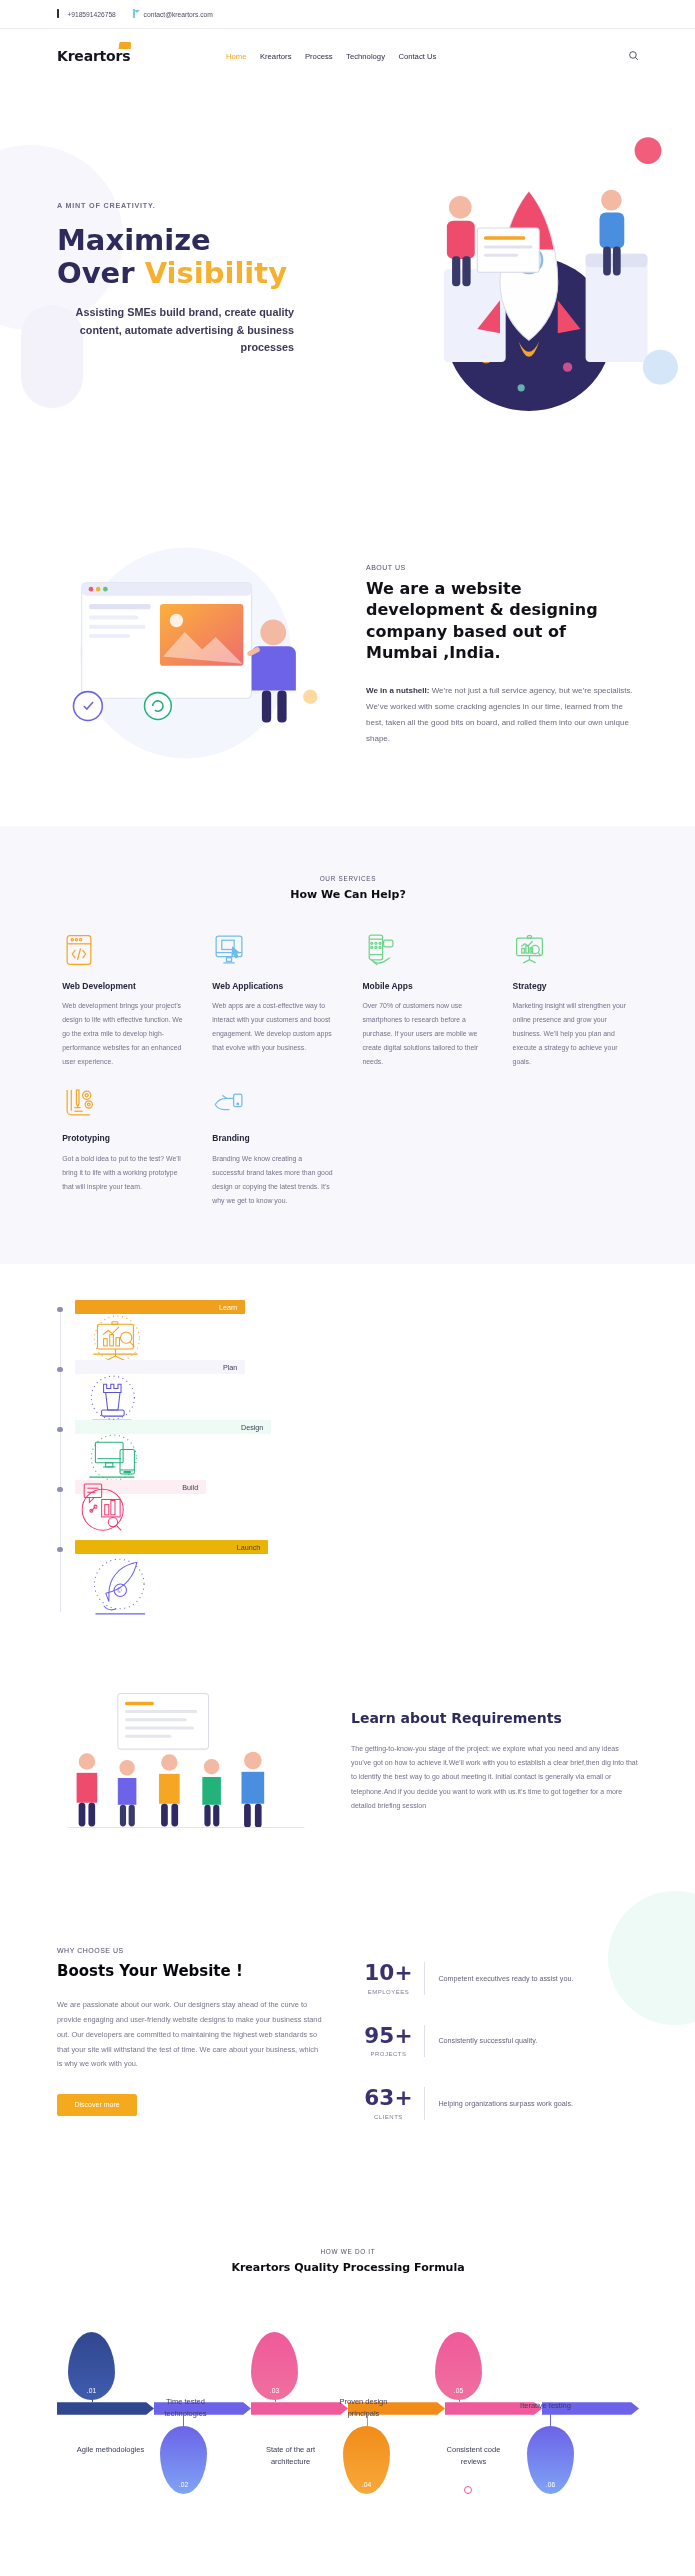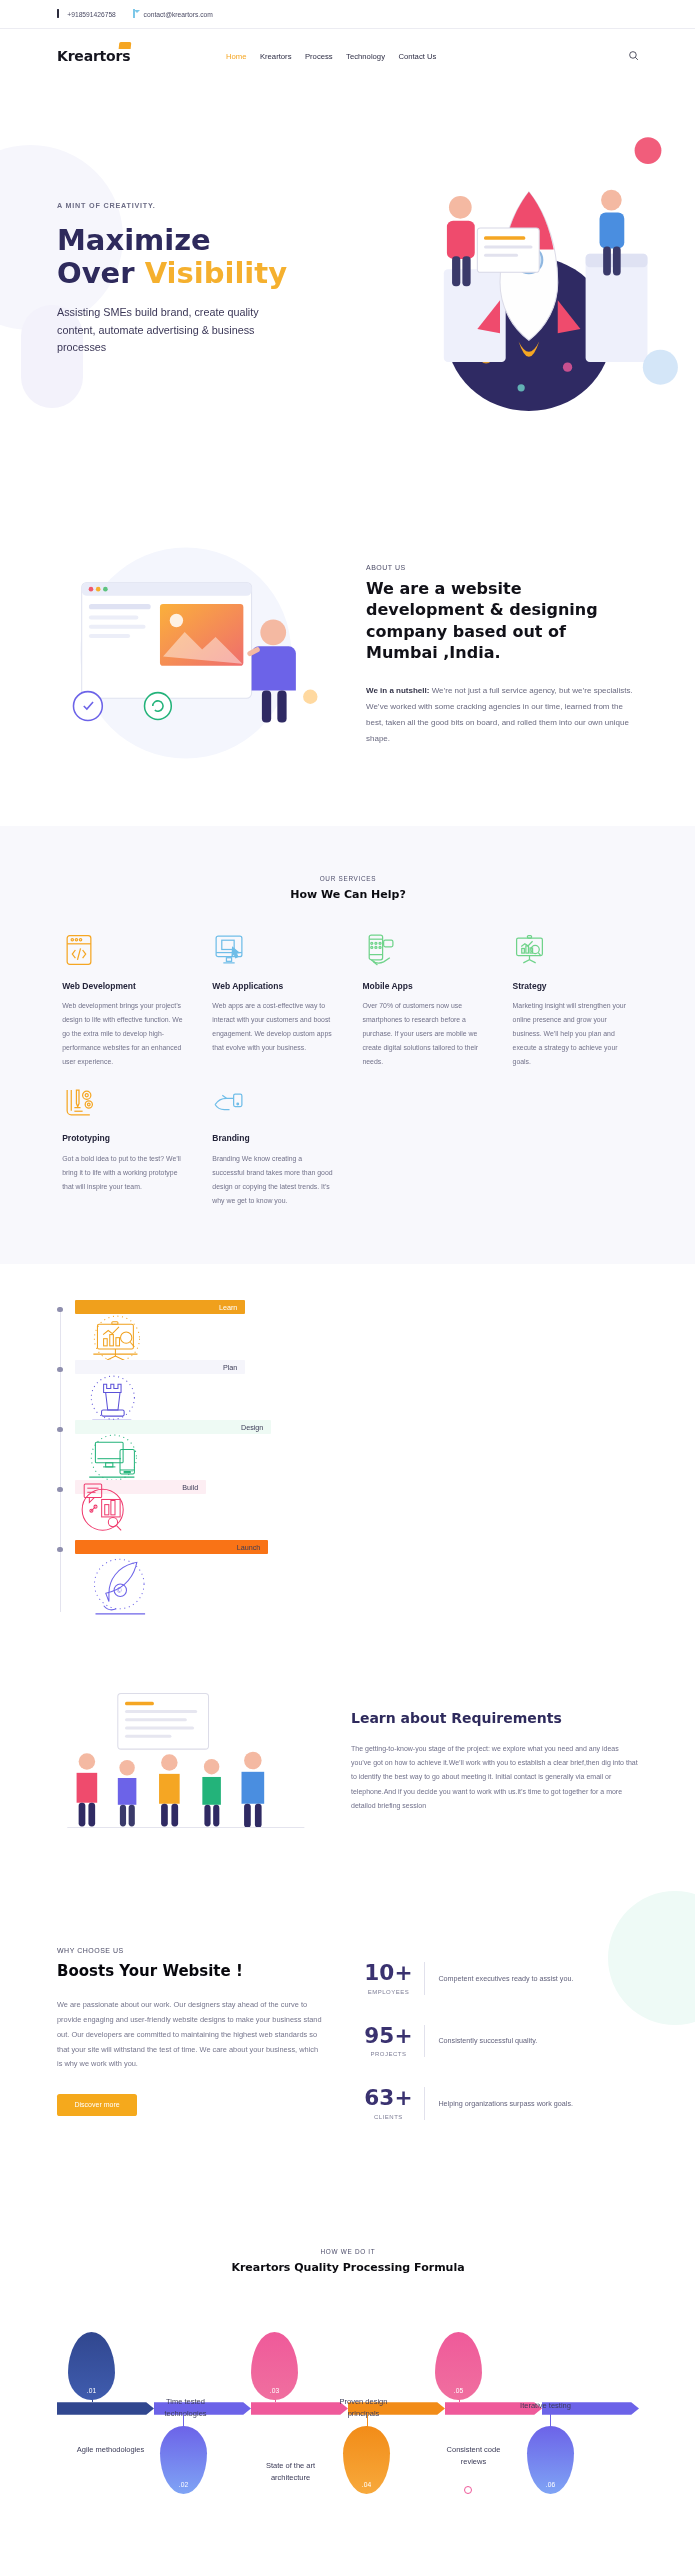--- a/index.html
+++ b/index.html
@@ -33,21 +33,21 @@
   .nav-search { margin-left:auto; width:11.3px; height:11.3px; }
   .nav-search svg { display:block; }
 
   
   .hero { position:relative; height:392px; overflow:hidden; }
   .hero .wrap { height:100%; display:flex; align-items:center; }
   .hero-left { width:268px; z-index:3; }
   .eyebrow { font-size:7.2px; letter-spacing:0.8px; font-weight:700; color:#6c6c85; margin-bottom:14.4px;}
   .hero h1 { font-size:29px; line-height:1.14; color:#2e2a5c; font-weight:700; margin-bottom:13.4px; font-family:"DejaVu Sans", sans-serif;}
   .hero h1 .accent { color:#f5b02e; }
-  .hero p { font-size:10.8px; line-height:1.65; color:#3b3757; font-weight:400; max-width:237px;}
+  .hero p { font-size:10.8px; line-height:1.65; color:#3b3757; font-weight:700; max-width:237px;text-align:right;}
   .hero-art { position:absolute; right:15.5px; top:15.5px; width:330px; height:361px; }
 
   .blob { position:absolute; border-radius:50%; }
 
   
   .about { padding:67px 0 62px; position:relative; }
   .about .wrap { display:flex; gap:31px; align-items:center; }
   .about-art { width:278px; height:222px; position:relative; flex:none; }
   .about-txt { flex:1; padding-top:5.2px;}
   .kicker { font-size:7px; letter-spacing:0.5px; color:#4b4b66; margin-bottom:7.2px; }
@@ -443,21 +443,21 @@
               <circle cx="30" cy="58" r="3"></circle>
               <circle cx="38" cy="50" r="3"></circle>
             <circle cx="72" cy="80" r="9"></circle>
               <line x1="79" y1="87" x2="88" y2="96"></line>
           </svg>
         </div>
       </div>
 
       <div class="tl-row" style="min-height:77px">
         <span class="tl-dot"></span>
-        <div class="tl-bar" style="width:193px;background:#f97316;">
+        <div class="tl-bar" style="width:193px;background:#eab308;">
           <span>Launch</span>
         </div>
         <div class="tl-art" style="width:93px;height:72px">
           <svg viewBox="0 0 180 140" fill="none" stroke="#6c63e8" stroke-width="2">
             <circle cx="76" cy="62" r="48" stroke-dasharray="2 7"></circle>
             <path d="M56 96 l0 -16 c0 -28 18 -50 46 -58 l8 -2 -2 8 c-8 28 -30 46 -58 52z"></path>
             <circle cx="78" cy="74" r="12"></circle>
               <text x="71" y="79" font-size="13" fill="#6c63e8" stroke="none">©</text>
             <path d="M46 104 q10 12 24 6"></path>
               <line x1="30" y1="120" x2="126" y2="120" stroke-width="2.4"></line>
@@ -597,21 +597,21 @@
     <div class="fm-pin" style="left:275px;top:31px;height:65px;background:#ef5a9a;"></div>
     <div class="fm-drop" style="left:251px;top:26px;background:linear-gradient(180deg,#ef5a9a,#f06f9f);">
       <span>.03</span>
     </div>
     <div class="fm-lbl" style="left:325px;top:90px;">Proven design principals</div>
 
     <div class="fm-pin" style="left:367px;top:108px;height:57px;background:#f28c18;"></div>
     <div class="fm-drop" style="left:343px;top:120px;background:linear-gradient(180deg,#f28c18,#f7a93c);border-radius:50% 50% 50% 50%/40% 40% 60% 60%;align-items:flex-end;">
       <span>.04</span>
     </div>
-    <div class="fm-lbl" style="left:252px;top:154px;">State of the art architecture</div>
+    <div class="fm-lbl" style="left:252px;top:138px;">State of the art architecture</div>
 
     <div class="fm-pin" style="left:459px;top:31px;height:65px;background:#ef5a9a;"></div>
     <div class="fm-drop" style="left:435px;top:26px;background:linear-gradient(180deg,#ef5a9a,#f06f9f);">
       <span>.05</span>
     </div>
     <div class="fm-lbl" style="left:507px;top:94px;">Iterative testing</div>
 
     <div class="fm-pin" style="left:550px;top:108px;height:57px;background:#6c63e8;"></div>
     <div class="fm-drop" style="left:527px;top:120px;background:linear-gradient(180deg,#6c63e8,#7fa4f5);border-radius:50% 50% 50% 50%/40% 40% 60% 60%;align-items:flex-end;">
       <span>.06</span>

